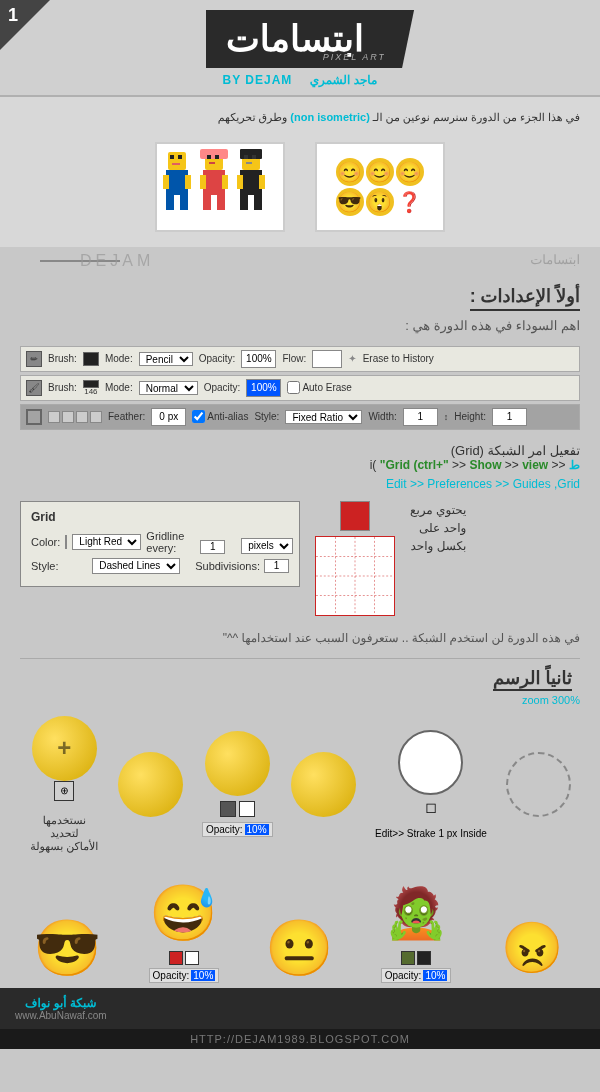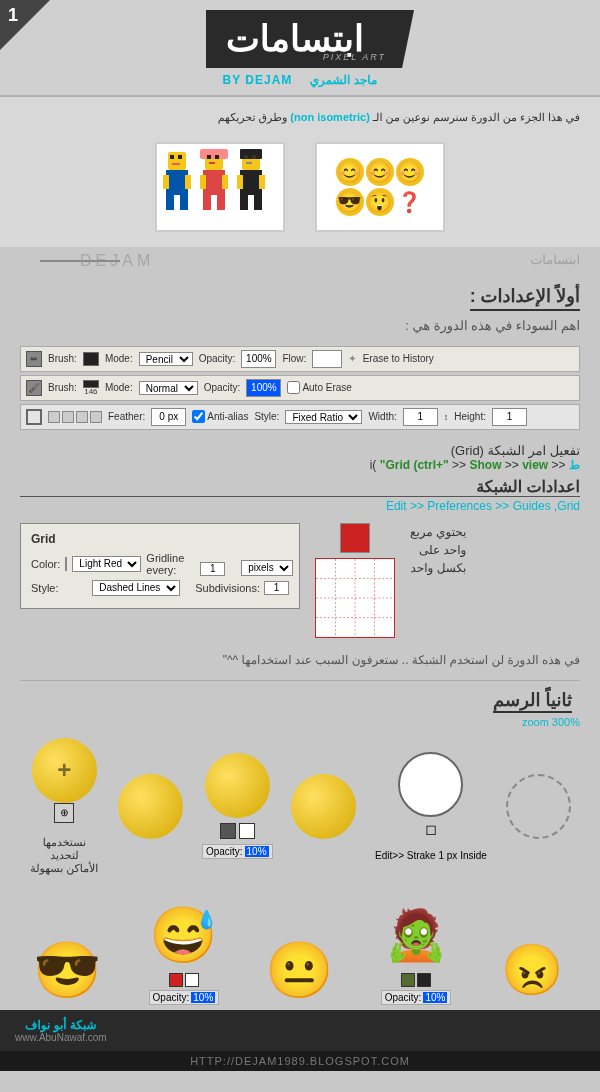--- a/index.html
+++ b/index.html
@@ -234,21 +234,21 @@
       background: #0055ff;
       color: white;
     }
     .tool-checkbox {
       display: flex;
       align-items: center;
       gap: 2px;
       font-size: 10px;
     }
     .third-bar {
-      background: #e5e5e5;
+      background: #a3a3a3;
       border: 1px solid #aaa;
       height: 26px;
       margin-bottom: 3px;
       display: flex;
       align-items: center;
       padding: 0 5px;
       gap: 6px;
       font-size: 10px;
       color: #333;
     }
@@ -651,21 +651,20 @@
     <span style="color:#333;"> &gt;&gt; </span>
     <span style="color:#2a8a2a;font-weight:bold;">Show</span>
     <span style="color:#333;"> &gt;&gt; </span>
     <span style="color:#2a8a2a;font-weight:bold;">view</span>
     <span style="color:#333;"> &gt;&gt; </span>
     <span style="color:#00bcd4;font-weight:bold;">ط</span>
   </div>
 </div>
 
 <div class="settings-inst">
-  <span class="title">اعدادات الشبكة</span>
   <div class="path" style="direction:ltr;text-align:right;color:#00bcd4;">
     <span>Edit &gt;&gt; Preferences &gt;&gt; Guides ,Grid</span>
   </div>
 </div>
 
 <div class="grid-dialog-section">
   <div class="grid-dialog">
     <div class="grid-title">Grid</div>
     <div class="grid-row">
       <span class="grid-label">Color:</span>

